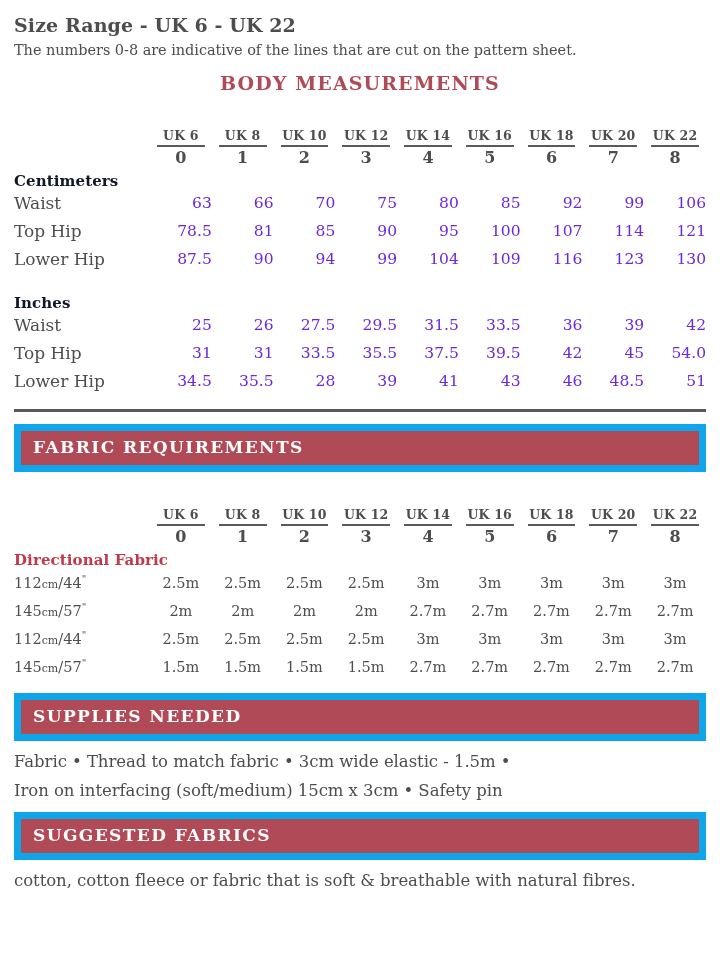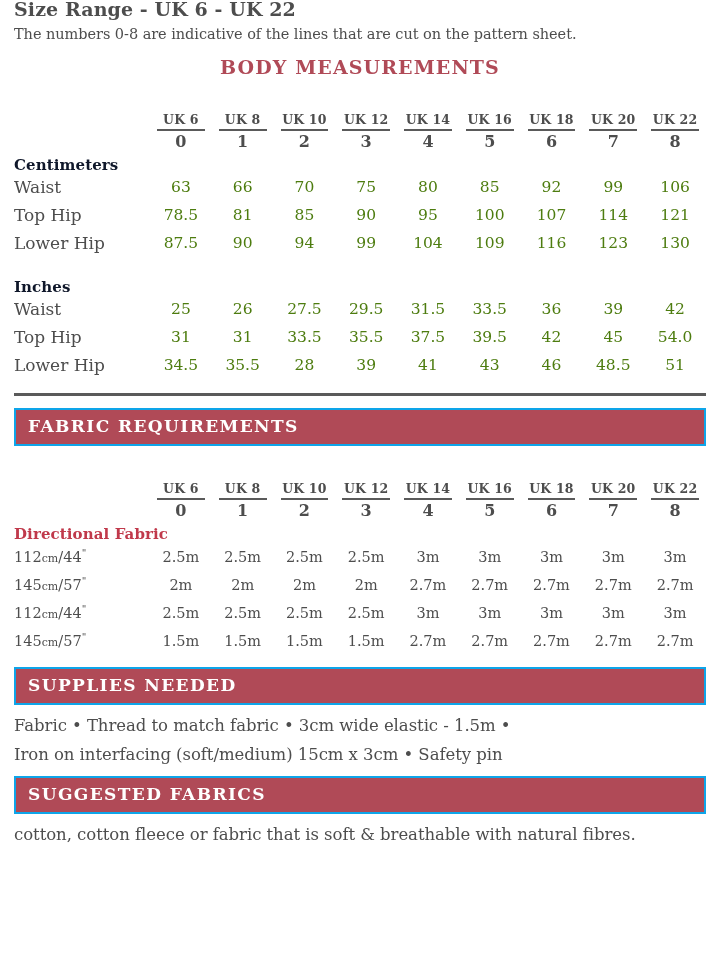--- a/index.html
+++ b/index.html
@@ -23,20 +23,21 @@
     position: relative;
   }
 
   
   .doc-title {
     font-size: 19px;
     font-weight: bold;
     color: #4d4d4d;
     letter-spacing: .1px;
     margin: 0;
+    padding-top: 16px;
     line-height: 1.0;
   }
   .doc-sub {
     font-size: 14.5px;
     color: #4d4d4d;
     margin: 0;
     padding-top: 8px;
     line-height: 1.0;
     letter-spacing: -.05px;
   }
@@ -100,37 +101,37 @@
   .unit-row td { padding-top: 0px; height: 22px; vertical-align: bottom; }
 
   .row-label {
     font-size: 17px;
     color: #4d4d4d;
     line-height: 1.0;
     white-space: nowrap;
   }
   .data-row td { height: 28px; vertical-align: middle; }
   .val {
-    text-align: center;
+    text-align: right;
     font-size: 15.5px;
-    color: #4d7c0f;
+    color: #6d28d9;
     line-height: 1.0;
   }
   .spacer-row td { height: 16px; }
 
   hr.heavy {
     border: none;
     border-top: 3px solid #5a5a5a;
     margin: 13px 0 0 0;
   }
 
   
   .banner {
     background: #b04a57;
-    border: 2px solid #0ea5e9;
+    border: 7px solid #0ea5e9;
     color: #ffffff;
     font-size: 17px;
     font-weight: bold;
     letter-spacing: 1.4px;
     padding: 8px 12px 9px 12px;
     box-sizing: border-box;
     line-height: 1.0;
   }
 
   

